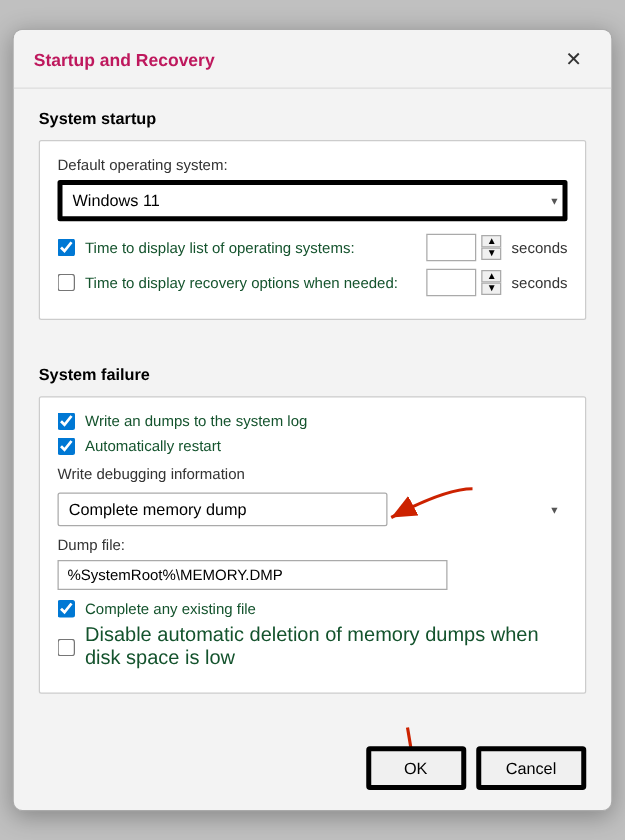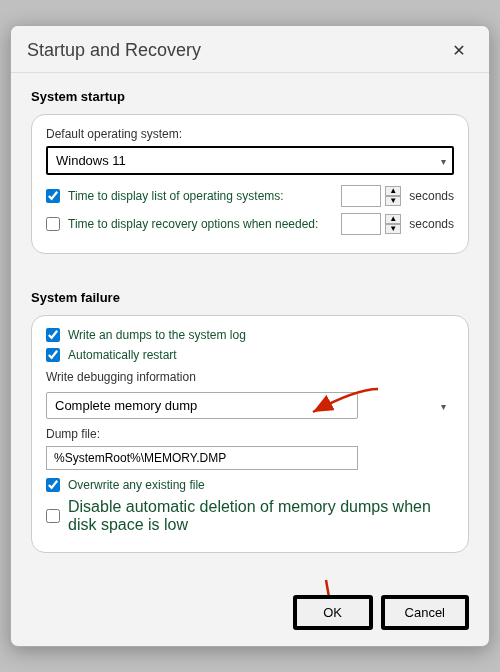--- a/index.html
+++ b/index.html
@@ -31,23 +31,23 @@
     .title-bar {
       background: #f3f3f3;
       padding: 10px 16px 8px 16px;
       display: flex;
       align-items: center;
       justify-content: space-between;
       border-bottom: 1px solid #ddd;
     }
 
     .title-bar-text {
-      font-size: 18px;
-      font-weight: 400;
-      color: #404040;
+      font-size: 14px;
+      font-weight: 700;
+      color: #be185d;
     }
 
     .close-btn {
       width: 28px;
       height: 28px;
       border: none;
       background: transparent;
       cursor: pointer;
       font-size: 16px;
       color: #333;
@@ -69,38 +69,38 @@
       font-size: 13px;
       font-weight: 600;
       color: #000;
       margin-bottom: 10px;
     }
 
     .section-box {
       border: 1px solid #ccc;
       padding: 12px 14px;
       background: #fff;
-      border-radius: 14px;
+      border-radius: 2px;
     }
 
     .field-label {
       font-size: 12px;
       color: #333;
       margin-bottom: 5px;
     }
 
     .select-wrapper {
       position: relative;
       width: 100%;
     }
 
     select {
       width: 100%;
       padding: 5px 30px 5px 8px;
-      border: 2px solid #000000;
+      border: 4px solid #000000;
       background: white;
       font-size: 13px;
       appearance: none;
       cursor: pointer;
       border-radius: 2px;
     }
 
     .select-arrow {
       position: absolute;
       right: 8px;
@@ -167,21 +167,21 @@
       cursor: pointer;
       accent-color: #0078d4;
     }
 
     .dump-select-wrapper {
       position: relative;
       margin: 8px 0;
     }
 
     .dump-select {
-      width: 312px;
+      width: 264px;
       padding: 5px 30px 5px 8px;
       border: 1px solid #aaa;
       background: white;
       font-size: 13px;
       appearance: none;
       cursor: pointer;
       border-radius: 2px;
     }
 
     .dump-file-input {
@@ -304,21 +304,21 @@
             </svg>
           </div>
 
           <div style="margin-top:8px;">
             <div class="field-label">Dump file:</div>
             <input type="text" class="dump-file-input" value="%SystemRoot%\MEMORY.DMP" style="">
           </div>
 
           <div class="row-option" style="margin-top:8px;">
             <input type="checkbox" id="chk_overwrite" checked="" style="">
-            <label for="chk_overwrite">Overwrite any existing file</label>
+            <label for="chk_overwrite">Complete any existing file</label>
           </div>
 
           <div class="row-option">
             <input type="checkbox" id="chk_disable_deletion" style="">
             <label for="chk_disable_deletion" style="font-size:16px;">Disable automatic deletion of memory dumps when disk space is low</label>
           </div>
         </div>
 
       </div>
     </div>

